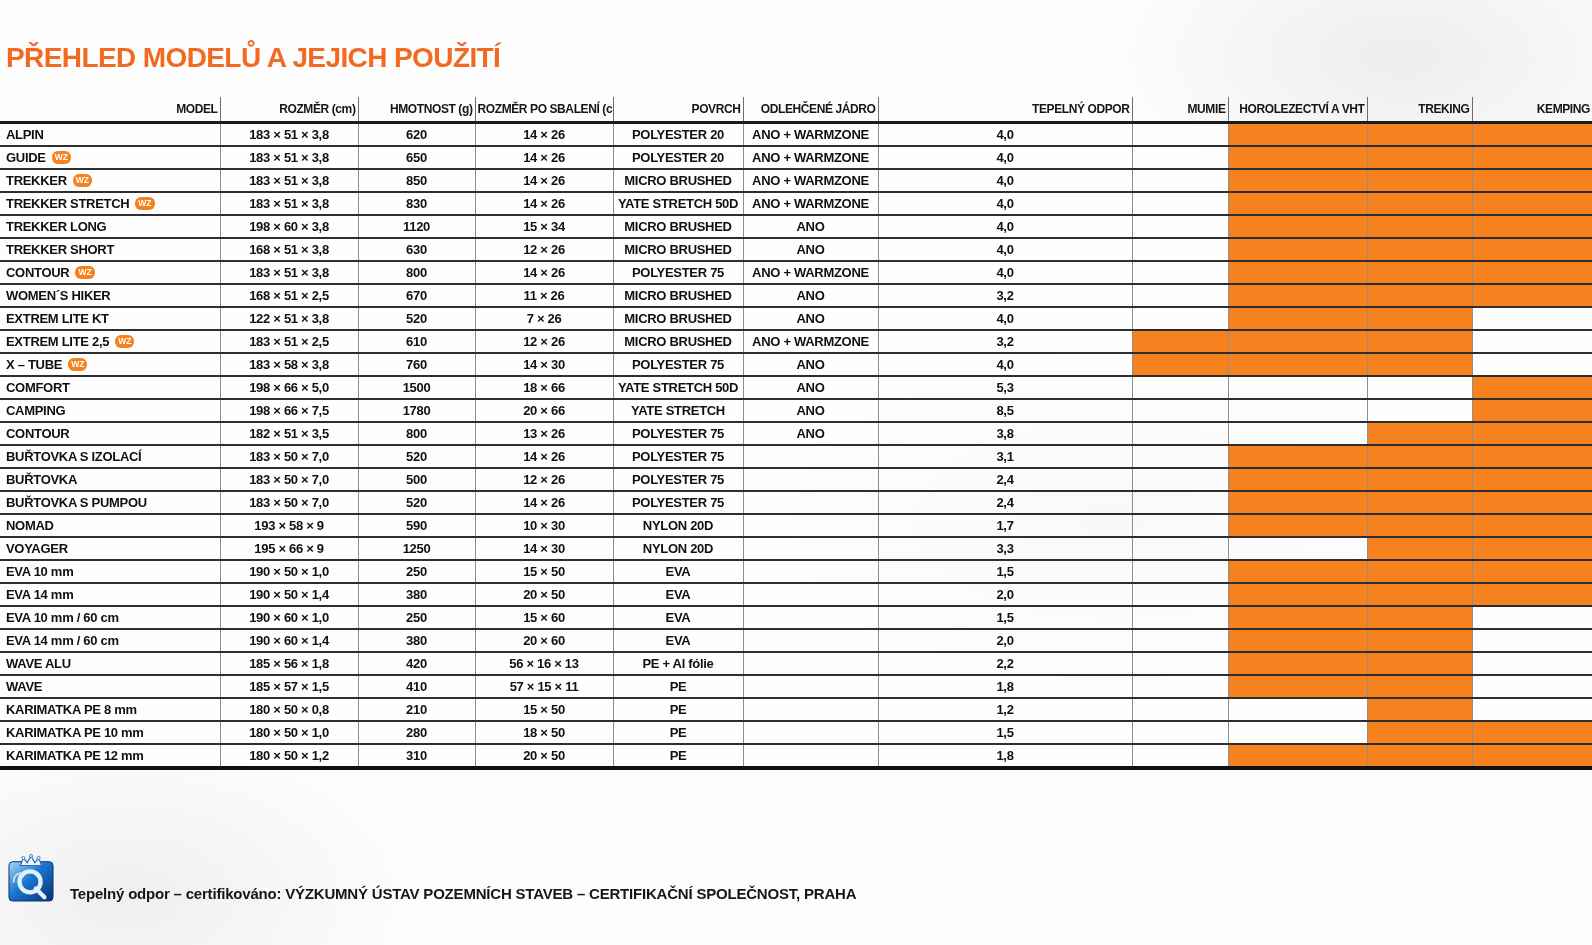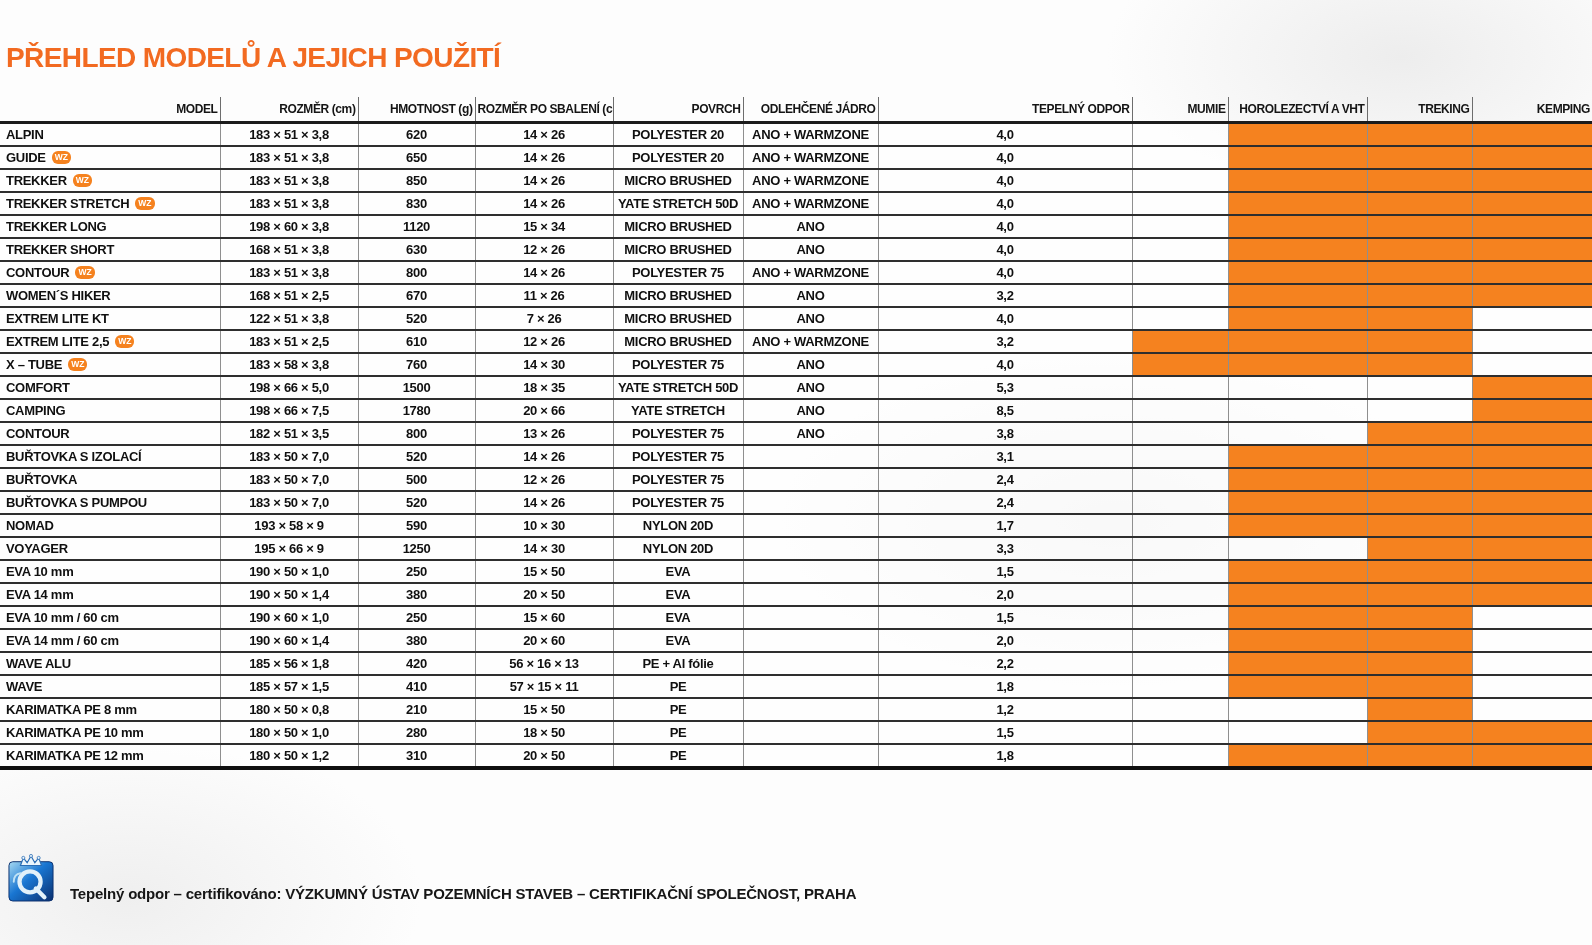--- a/index.html
+++ b/index.html
@@ -238,21 +238,21 @@
       <td class="c">4,0</td>
       <td class="u on"></td>
       <td class="u on"></td>
       <td class="u on"></td>
       <td class="u"></td>
     </tr>
         <tr>
       <td class="model"><span>COMFORT</span></td>
       <td class="c">198 × 66 × 5,0</td>
       <td class="c">1500</td>
-      <td class="c">18 × 35</td>
+      <td class="c">18 × 66</td>
       <td class="c">YATE STRETCH 50D</td>
       <td class="c">ANO</td>
       <td class="c">5,3</td>
       <td class="u"></td>
       <td class="u"></td>
       <td class="u"></td>
       <td class="u on"></td>
     </tr>
         <tr>
       <td class="model"><span>CAMPING</span></td>

